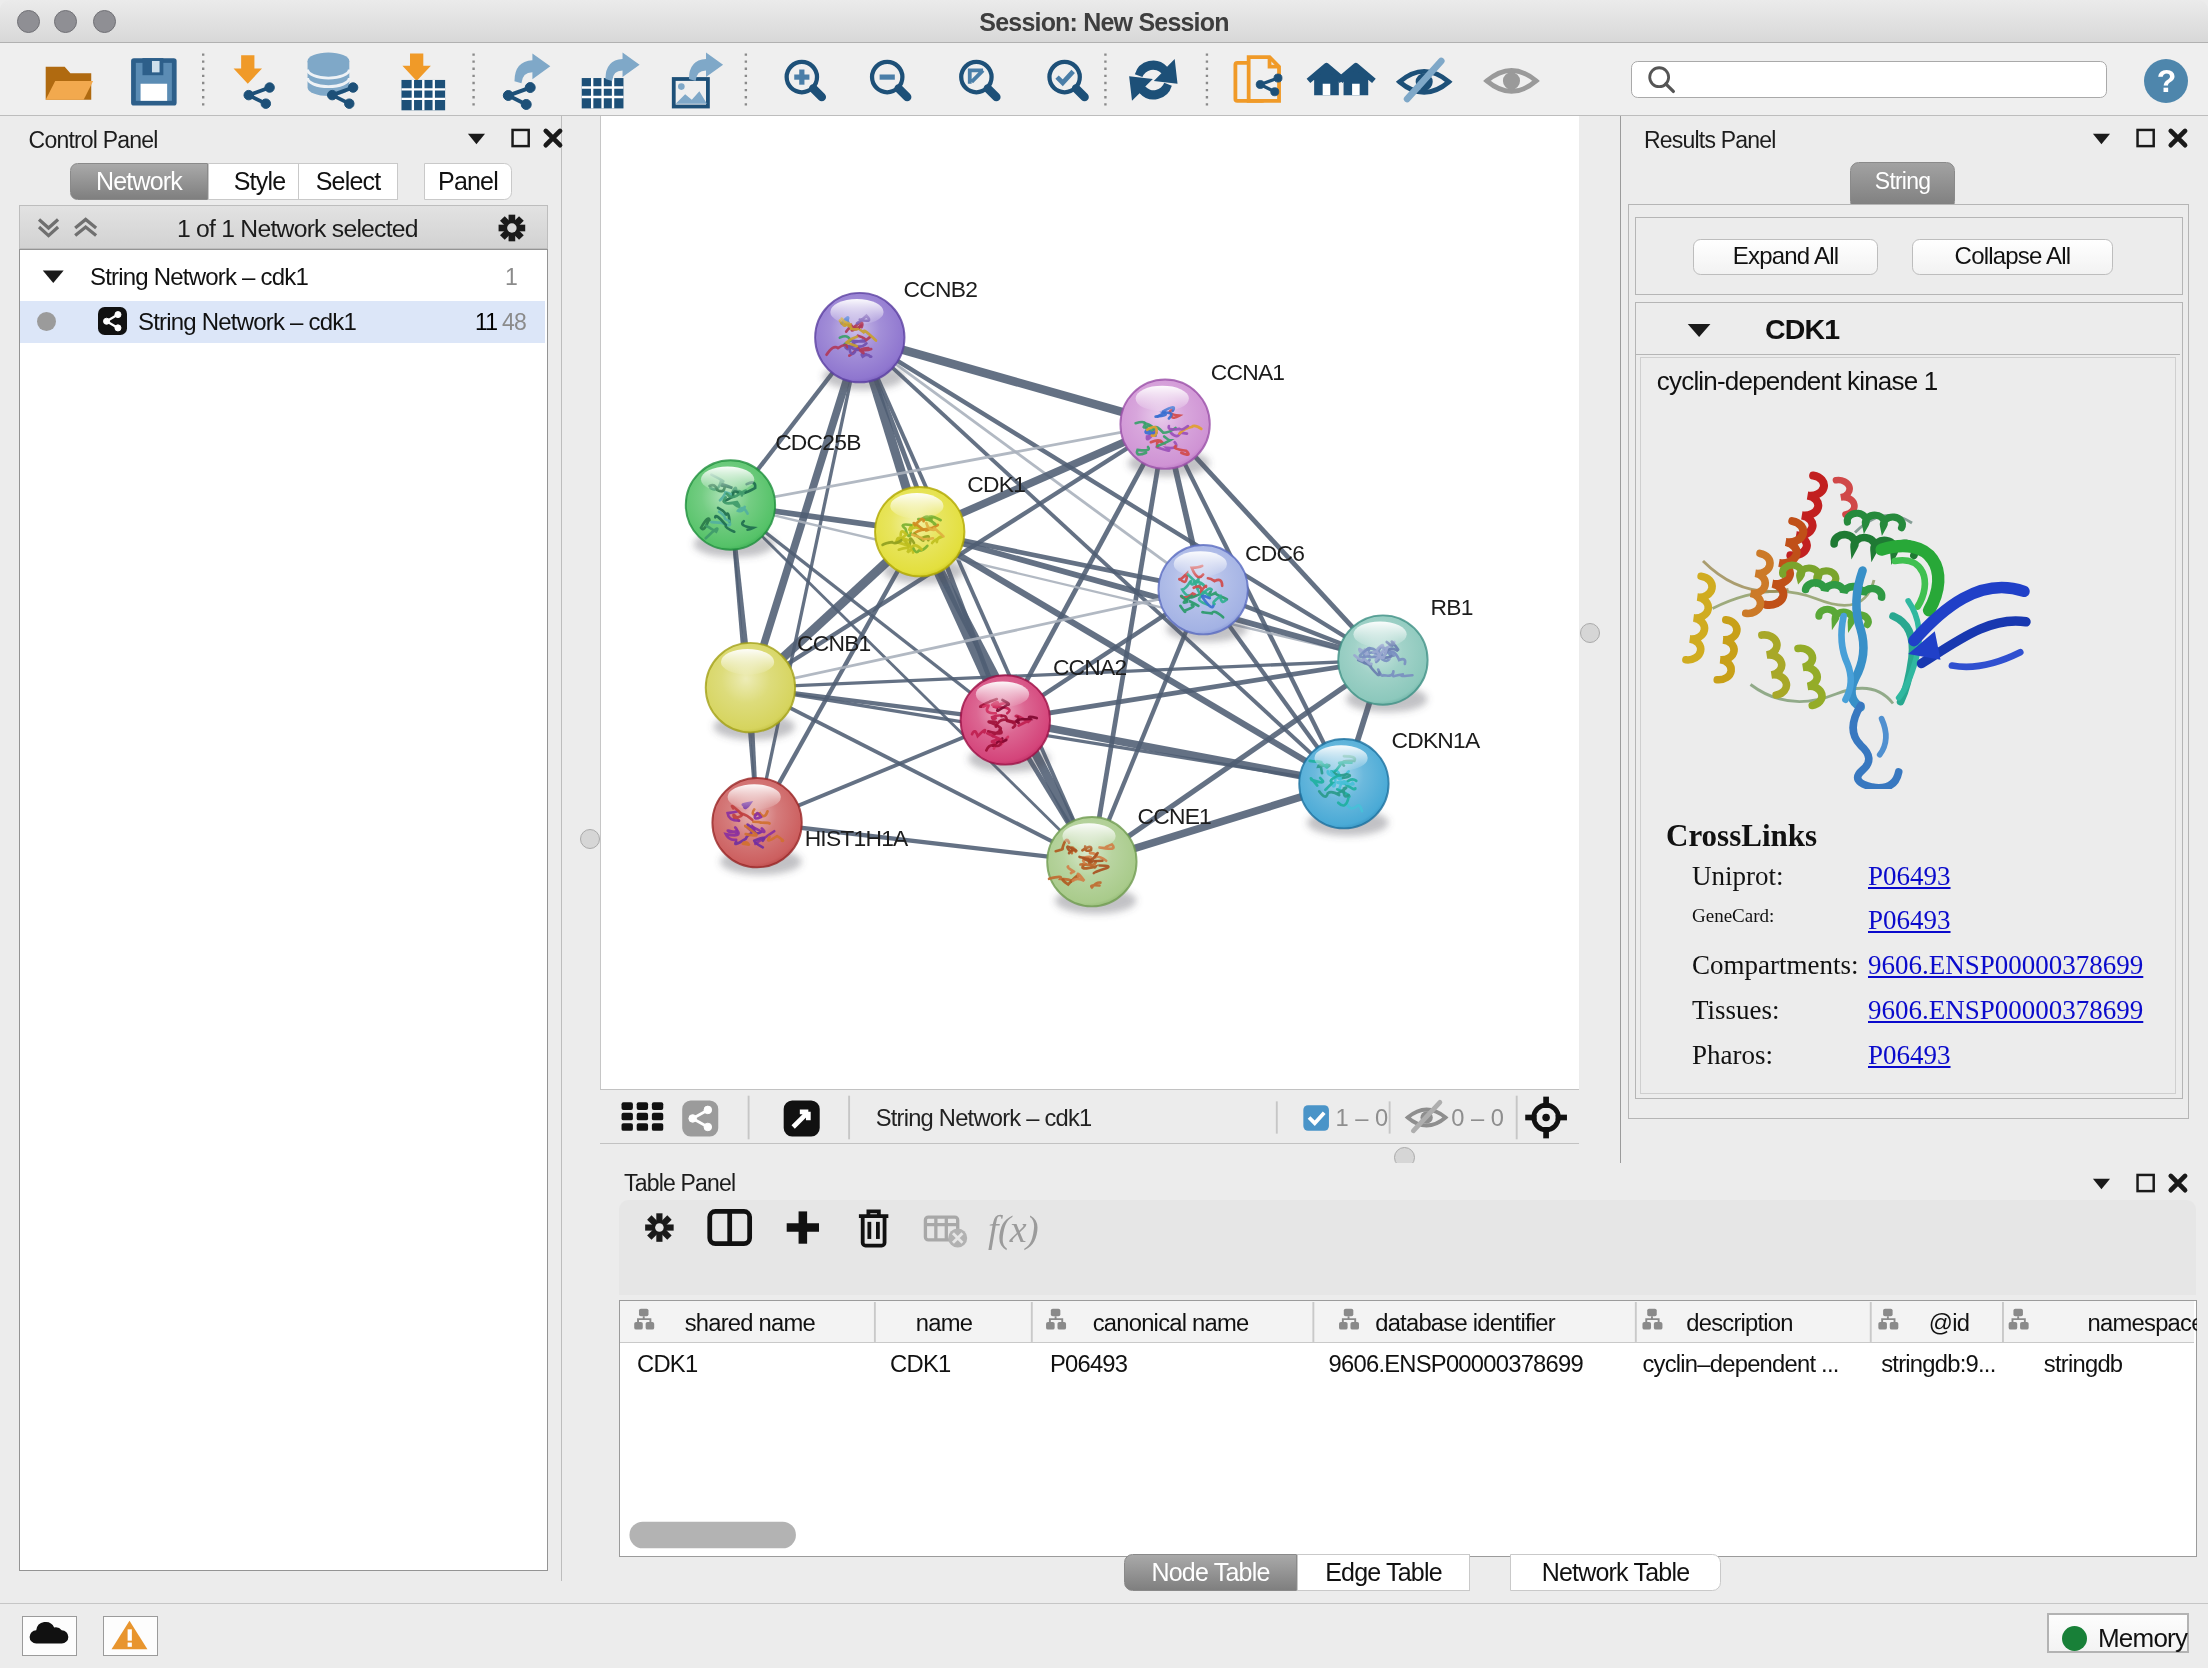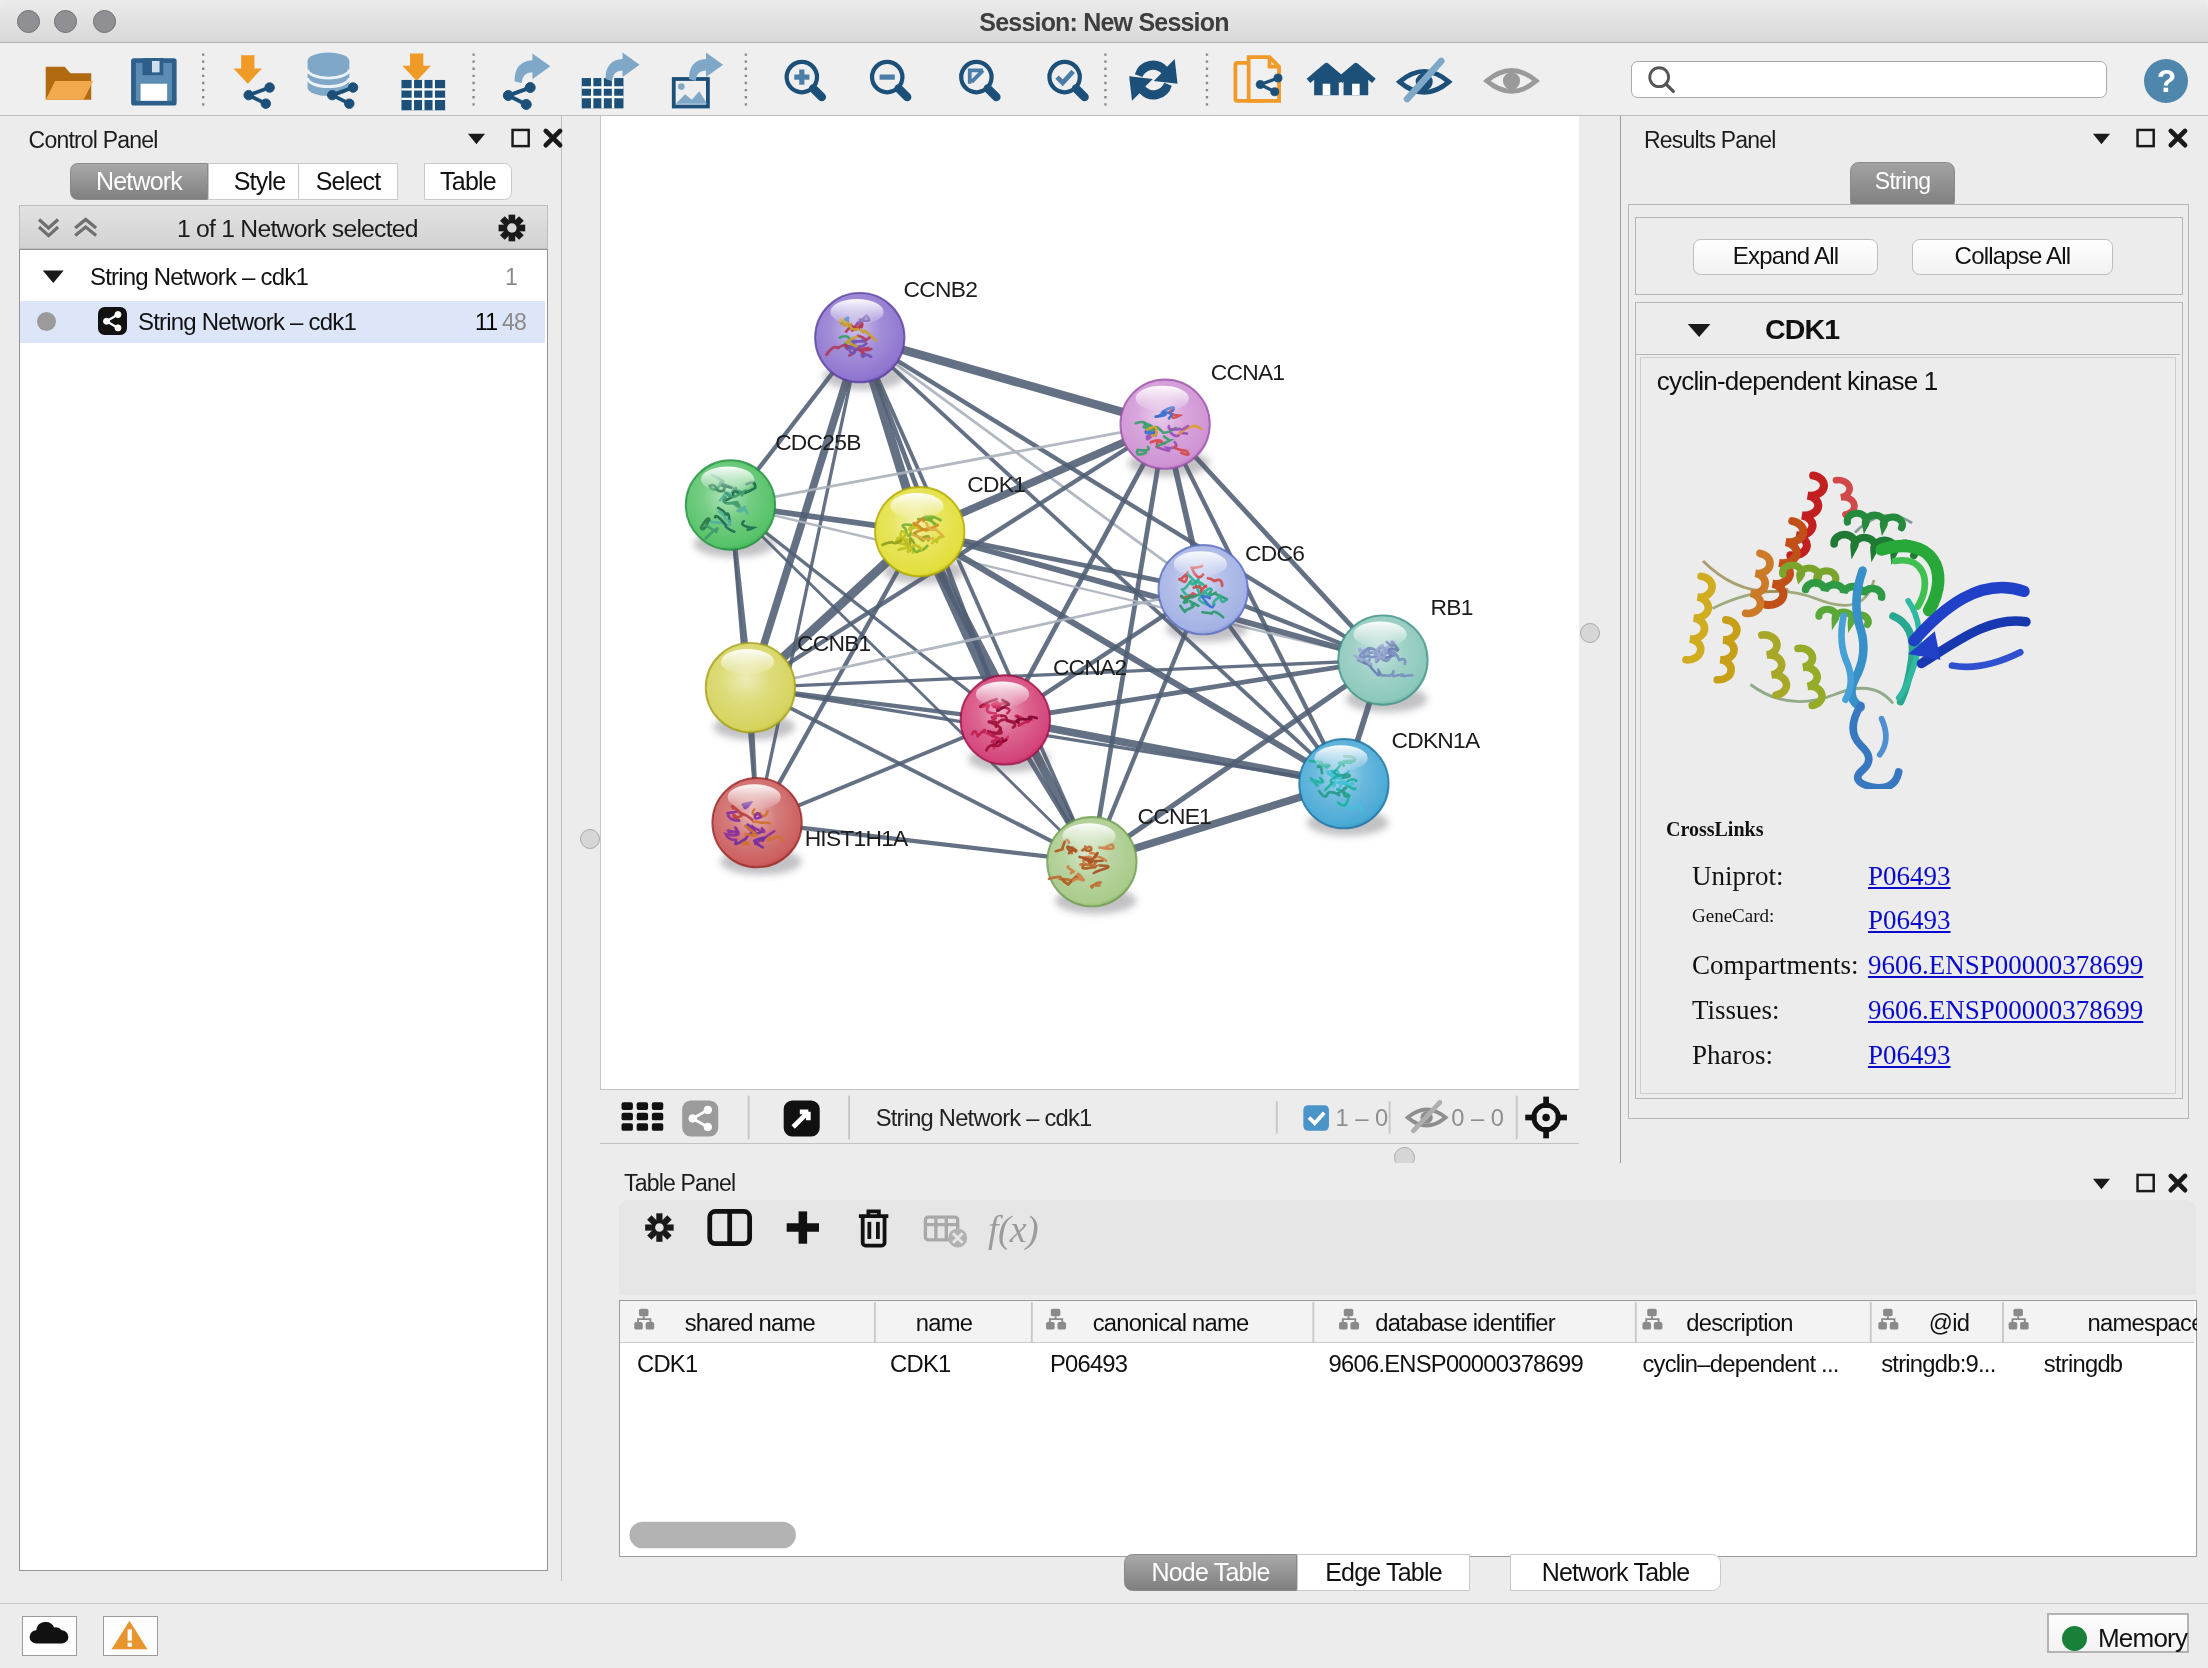--- a/index.html
+++ b/index.html
@@ -183,21 +183,21 @@
   <div class="panel-title abs" style="left:21px;top:10.5px">Control Panel</div>
 </div>
 <svg width="114" height="25" viewBox="0 0 120 26" style="position:absolute;left:466px;top:126px">
 <path d="M2,8 l18,0 l-9,11 z" fill="#1a1a1a"></path>
 <rect x="49" y="4" width="17" height="17" fill="none" stroke="#1a1a1a" stroke-width="2.6"></rect>
 <path d="M84,5 l15,15 M99,5 l-15,15" stroke="#1a1a1a" stroke-width="5" stroke-linecap="round"></path>
 </svg>
 <div class="tabbtn tabsel" style="left:70px;top:163px;width:138px;line-height:35px;border-radius:7.6px 0 0 7.6px">Network</div>
 <div class="tabbtn" style="left:208px;top:163px;width:103px;line-height:35px">Style</div>
 <div class="tabbtn" style="left:298px;top:163px;width:100px;line-height:35px">Select</div>
-<div class="tabbtn" style="left:424px;top:163px;width:88px;line-height:35px;border-radius:0 7.6px 7.6px 0">Table</div>
+<div class="tabbtn" style="left:424px;top:163px;width:88px;line-height:35px;border-radius:0 7.6px 7.6px 0">Panel</div>
 <div class="abs" style="left:19px;top:205px;width:529px;height:44px;background:linear-gradient(#e2e2e2,#d2d2d2);border:1px solid #bdbdbd">
   <svg width="529" height="44" viewBox="0 0 556 46">
     <g stroke="#6f6f6f" stroke-width="3.4" fill="none">
       <path d="M20,14 l10,9 10,-9 M20,22 l10,9 10,-9"></path>
       <path d="M58,23 l11,-9 11,9 M58,31 l11,-9 11,9"></path>
     </g>
     <text x="165" y="32" font-size="26" fill="#1c1c1c">1 of 1 Network selected</text>
     <g fill="#1a1a1a">
         <circle cx="517" cy="23" r="8"></circle>
       <g stroke="#1a1a1a" stroke-width="7">
@@ -701,21 +701,21 @@
     <path d="M2006,632 q18,26 8,62 q-8,28 -18,40" fill="none" stroke="#30b8a0" stroke-width="6" stroke-linecap="round"></path>
     <path d="M1958,600 q-12,34 -2,62 q8,26 -6,52 q-10,20 6,30" fill="none" stroke="#3890c8" stroke-width="9" stroke-linecap="round"></path>
     <path d="M1938,648 q-6,28 4,50 q8,20 -2,38" fill="none" stroke="#48a0d8" stroke-width="7" stroke-linecap="round"></path>
     <path d="M2128,622 C2082,606 2042,640 2012,674" fill="none" stroke="#2040c8" stroke-width="12" stroke-linecap="round"></path>
     <path d="M2130,654 C2092,648 2058,674 2020,698" fill="none" stroke="#1838b0" stroke-width="10" stroke-linecap="round"></path>
     <path d="M2124,686 q-40,20 -72,14" fill="none" stroke="#3050d0" stroke-width="7" stroke-linecap="round"></path>
     <path d="M2034,664 l-28,24 34,6 z" fill="#2040c8"></path>
     <path d="M1956,742 q-16,26 0,42 q16,14 2,26 q-14,12 10,18 q24,4 28,-16" fill="none" stroke="#3878c0" stroke-width="8" stroke-linecap="round"></path>
     <path d="M1978,756 q10,22 -2,38" fill="none" stroke="#5090d0" stroke-width="6" stroke-linecap="round"></path>
   </svg>
-<div class="serif abs" style="left:1666px;top:818px;font-size:20px;font-weight:bold;color:#111">CrossLinks</div>
+<div class="serif abs" style="left:1666px;top:818px;font-size:31px;font-weight:bold;color:#111">CrossLinks</div>
 <div class="serif abs" style="left:1692px;top:861px;font-size:27px;color:#111">Uniprot:</div>
 <div class="serif abs" style="left:1868px;top:861px;font-size:27px"><a class="xl">P06493</a></div>
 <div class="serif abs" style="left:1692px;top:905px;font-size:19px;color:#111">GeneCard:</div>
 <div class="serif abs" style="left:1868px;top:905px;font-size:27px"><a class="xl">P06493</a></div>
 <div class="serif abs" style="left:1692px;top:950px;font-size:27px;color:#111">Compartments:</div>
 <div class="serif abs" style="left:1868px;top:950px;font-size:27px"><a class="xl">9606.ENSP00000378699</a></div>
 <div class="serif abs" style="left:1692px;top:995px;font-size:27px;color:#111">Tissues:</div>
 <div class="serif abs" style="left:1868px;top:995px;font-size:27px"><a class="xl">9606.ENSP00000378699</a></div>
 <div class="serif abs" style="left:1692px;top:1040px;font-size:27px;color:#111">Pharos:</div>
 <div class="serif abs" style="left:1868px;top:1040px;font-size:27px"><a class="xl">P06493</a></div>

